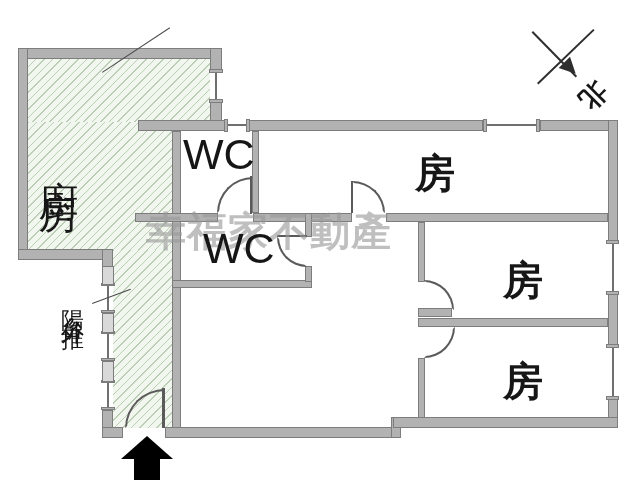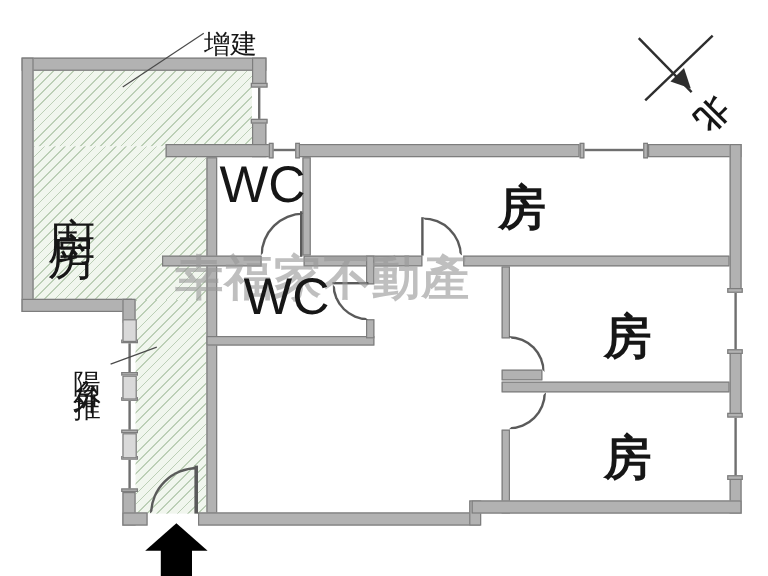--- a/index.html
+++ b/index.html
@@ -111,21 +111,20 @@
   <div class="arc arc-tr" style="left:352px;top:181px;width:33px;height:32px;"></div>
   <div class="leaf" style="left:351px;top:181px;width:2px;height:32px;"></div>
 
   <div class="arc arc-tr" style="left:424px;top:280px;width:30px;height:30px;"></div>
   <div class="arc arc-br" style="left:424px;top:327px;width:31px;height:31px;"></div>
 
   <div class="arc arc-tl" style="left:125px;top:389px;width:40px;height:39px;"></div>
   <div class="leaf" style="left:162px;top:388px;width:3px;height:40px;"></div>
 
   <div class="lbl vert" style="left:32px;top:148px;font-size:40px;letter-spacing:12px;">廚房</div>
-  <div class="lbl" style="left:170px;top:22px;font-size:22px;">增建</div>
   <div class="leader" style="left:102px;top:72px;width:81px;transform:rotate(-33.5deg);"></div>
   <div class="lbl" style="left:183px;top:130px;font-size:43px;">WC</div>
   <div class="lbl" style="left:203px;top:224px;font-size:43px;">WC</div>
   <div class="lbl" style="left:415px;top:146px;font-size:40px;font-weight:bold;">房</div>
   <div class="lbl" style="left:503px;top:253px;font-size:40px;font-weight:bold;">房</div>
   <div class="lbl" style="left:503px;top:354px;font-size:40px;font-weight:bold;">房</div>
   <div class="lbl vert" style="left:58px;top:292px;font-size:23px;letter-spacing:6px;">陽台外推</div>
   <div class="leader" style="left:92px;top:303px;width:41px;transform:rotate(-20.2deg);"></div>
 
   <div id="compass-line-1"></div>

